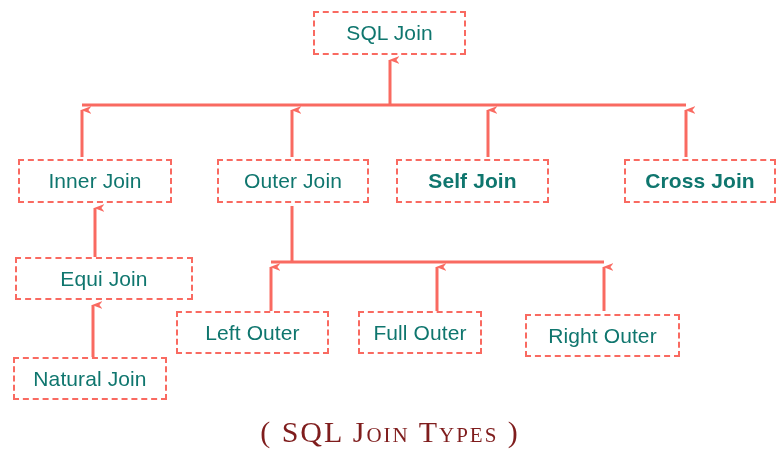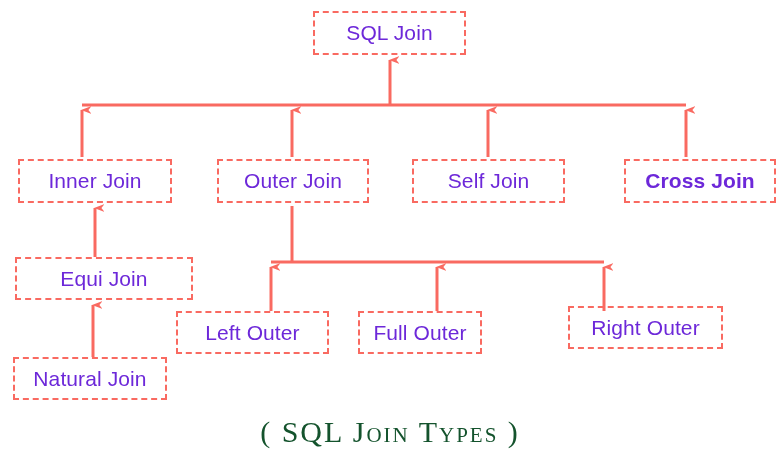--- a/index.html
+++ b/index.html
@@ -16,21 +16,21 @@
     font-family: "Liberation Sans", sans-serif;
   }
   .node {
     position: absolute;
     box-sizing: border-box;
     border: 2px dashed #f96a61;
     background: transparent;
     display: flex;
     align-items: center;
     justify-content: center;
-    color: #6d28d9;
+    color: #0f766e;
     font-size: 21px;
     font-weight: 400;
     letter-spacing: 0.1px;
     white-space: nowrap;
   }
   #connector-layer {
     position: absolute;
     left: 0;
     top: 0;
     width: 780px;
@@ -40,21 +40,21 @@
   #caption {
     position: absolute;
     left: 0;
     top: 415px;
     width: 780px;
     text-align: center;
     font-family: "Liberation Serif", serif;
     font-variant: small-caps;
     font-size: 30px;
     letter-spacing: 2px;
-    color: #14532d;
+    color: #7f1d1d;
   }
 </style>
 </head>
 <body>
 
 <div id="diagram-root">
 
   <svg id="connector-layer" viewBox="0 0 780 465" width="780" height="465">
     <defs>
       <marker id="arrowUp" markerWidth="9" markerHeight="10" refX="4.5" refY="1.2" orient="auto-start-reverse" markerUnits="userSpaceOnUse">
@@ -94,21 +94,21 @@
   </div>
 
   <div class="node" style="left:217px; top:159px; width:152px; height:44px;">
     <span>Outer Join</span>
   </div>
 
   <div class="node" style="left:18px; top:159px; width:154px; height:44px;">
     <span>Inner Join</span>
   </div>
 
-  <div class="node" style="left:412px; top:159px; width:153px; height:44px;">
+  <div class="node" style="left:396px; top:159px; width:153px; height:44px;font-weight:bold;">
     <span>Self Join</span>
   </div>
 
   <div class="node" style="left:624px; top:159px; width:152px; height:44px;font-weight:bold;">
     <span>Cross Join</span>
   </div>
 
   <div class="node" style="left:15px; top:257px; width:178px; height:43px;">
     <span>Equi Join</span>
   </div>
@@ -118,19 +118,19 @@
   </div>
 
   <div class="node" style="left:176px; top:311px; width:153px; height:43px;">
     <span>Left Outer</span>
   </div>
 
   <div class="node" style="left:358px; top:311px; width:124px; height:43px;">
     <span>Full Outer</span>
   </div>
 
-  <div class="node" style="left:525px; top:306px; width:155px; height:43px;margin-left:43px;">
+  <div class="node" style="left:525px; top:314px; width:155px; height:43px;">
     <span>Right Outer</span>
   </div>
 
   <div id="caption">( SQL Join Types )</div>
 
 </div>
 
 </body></html>

